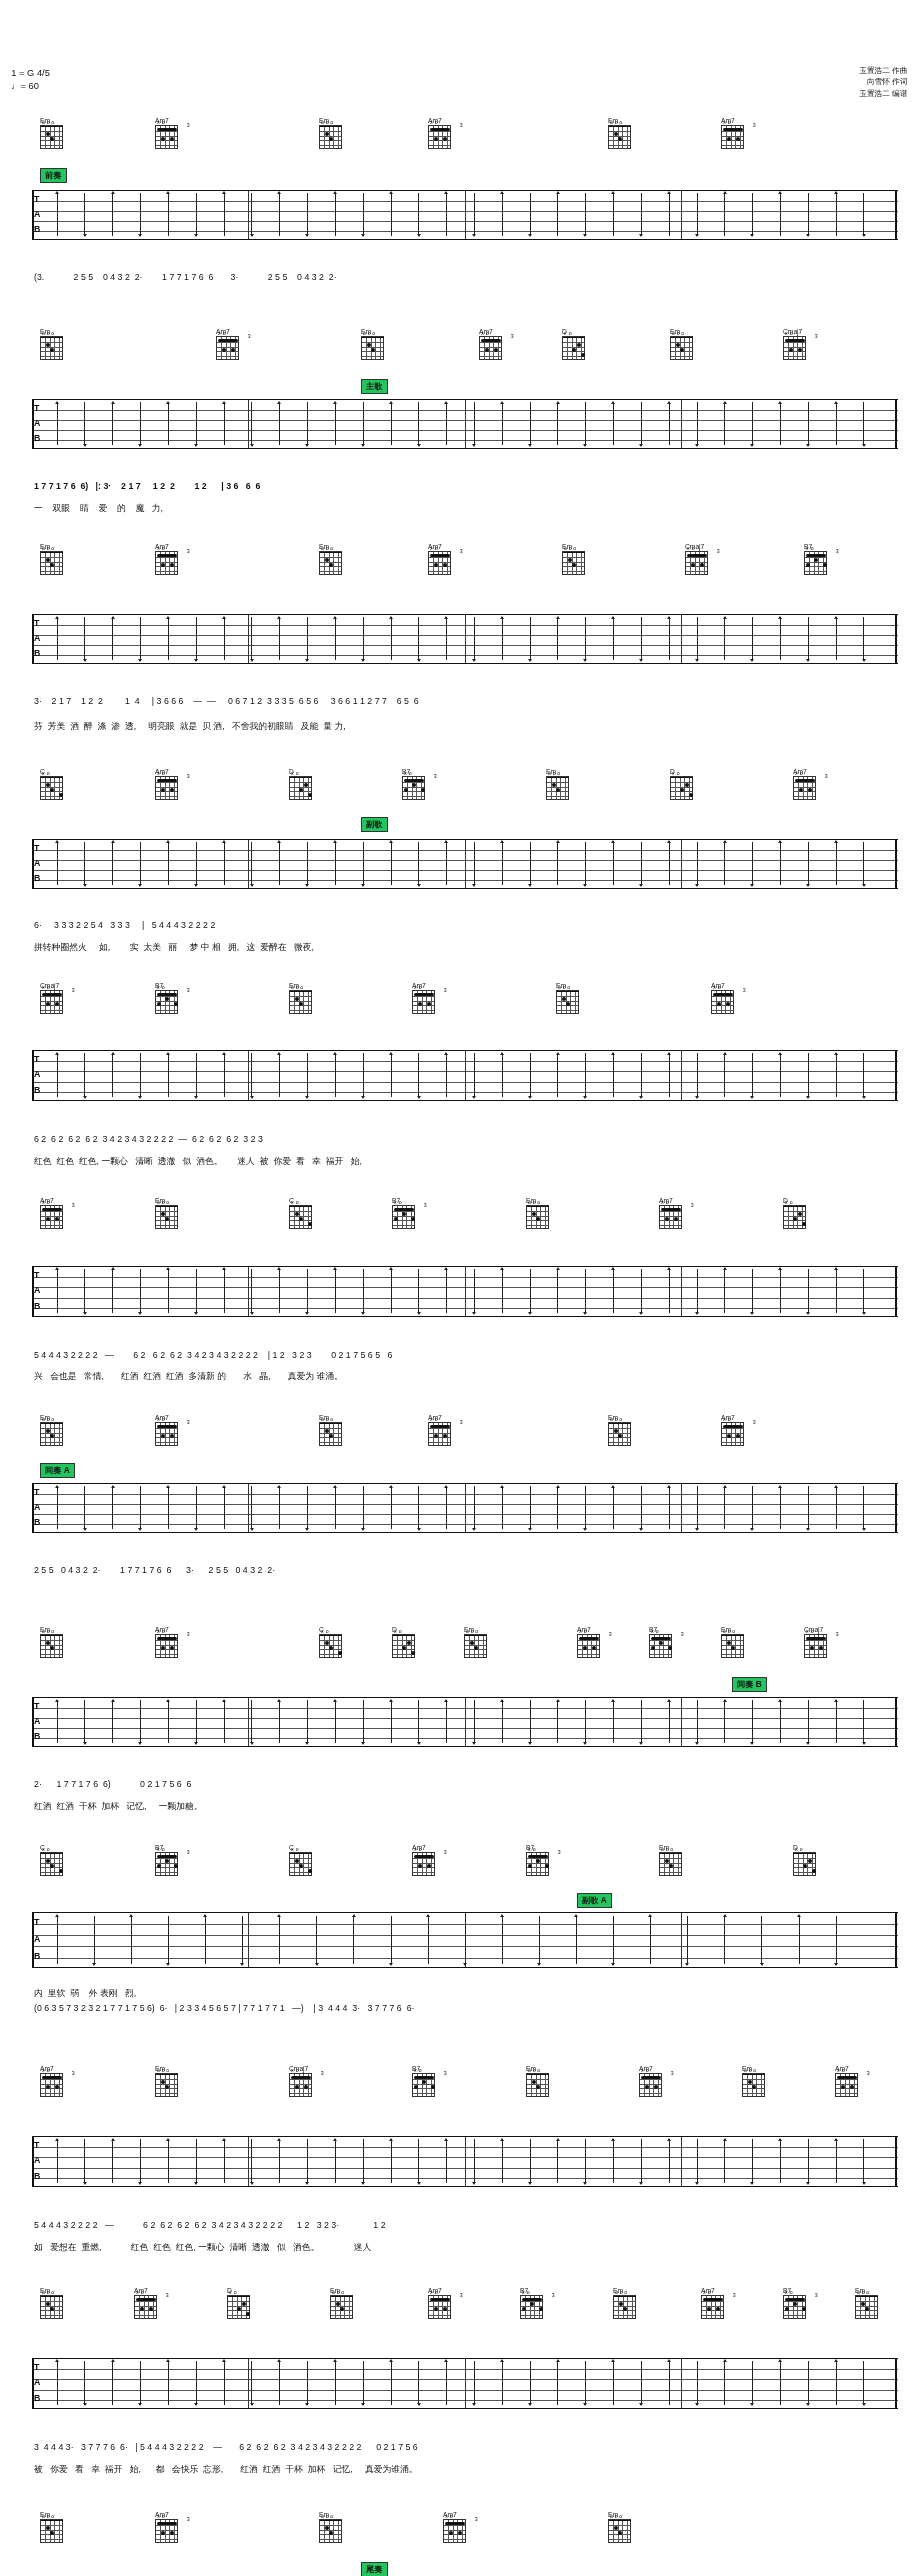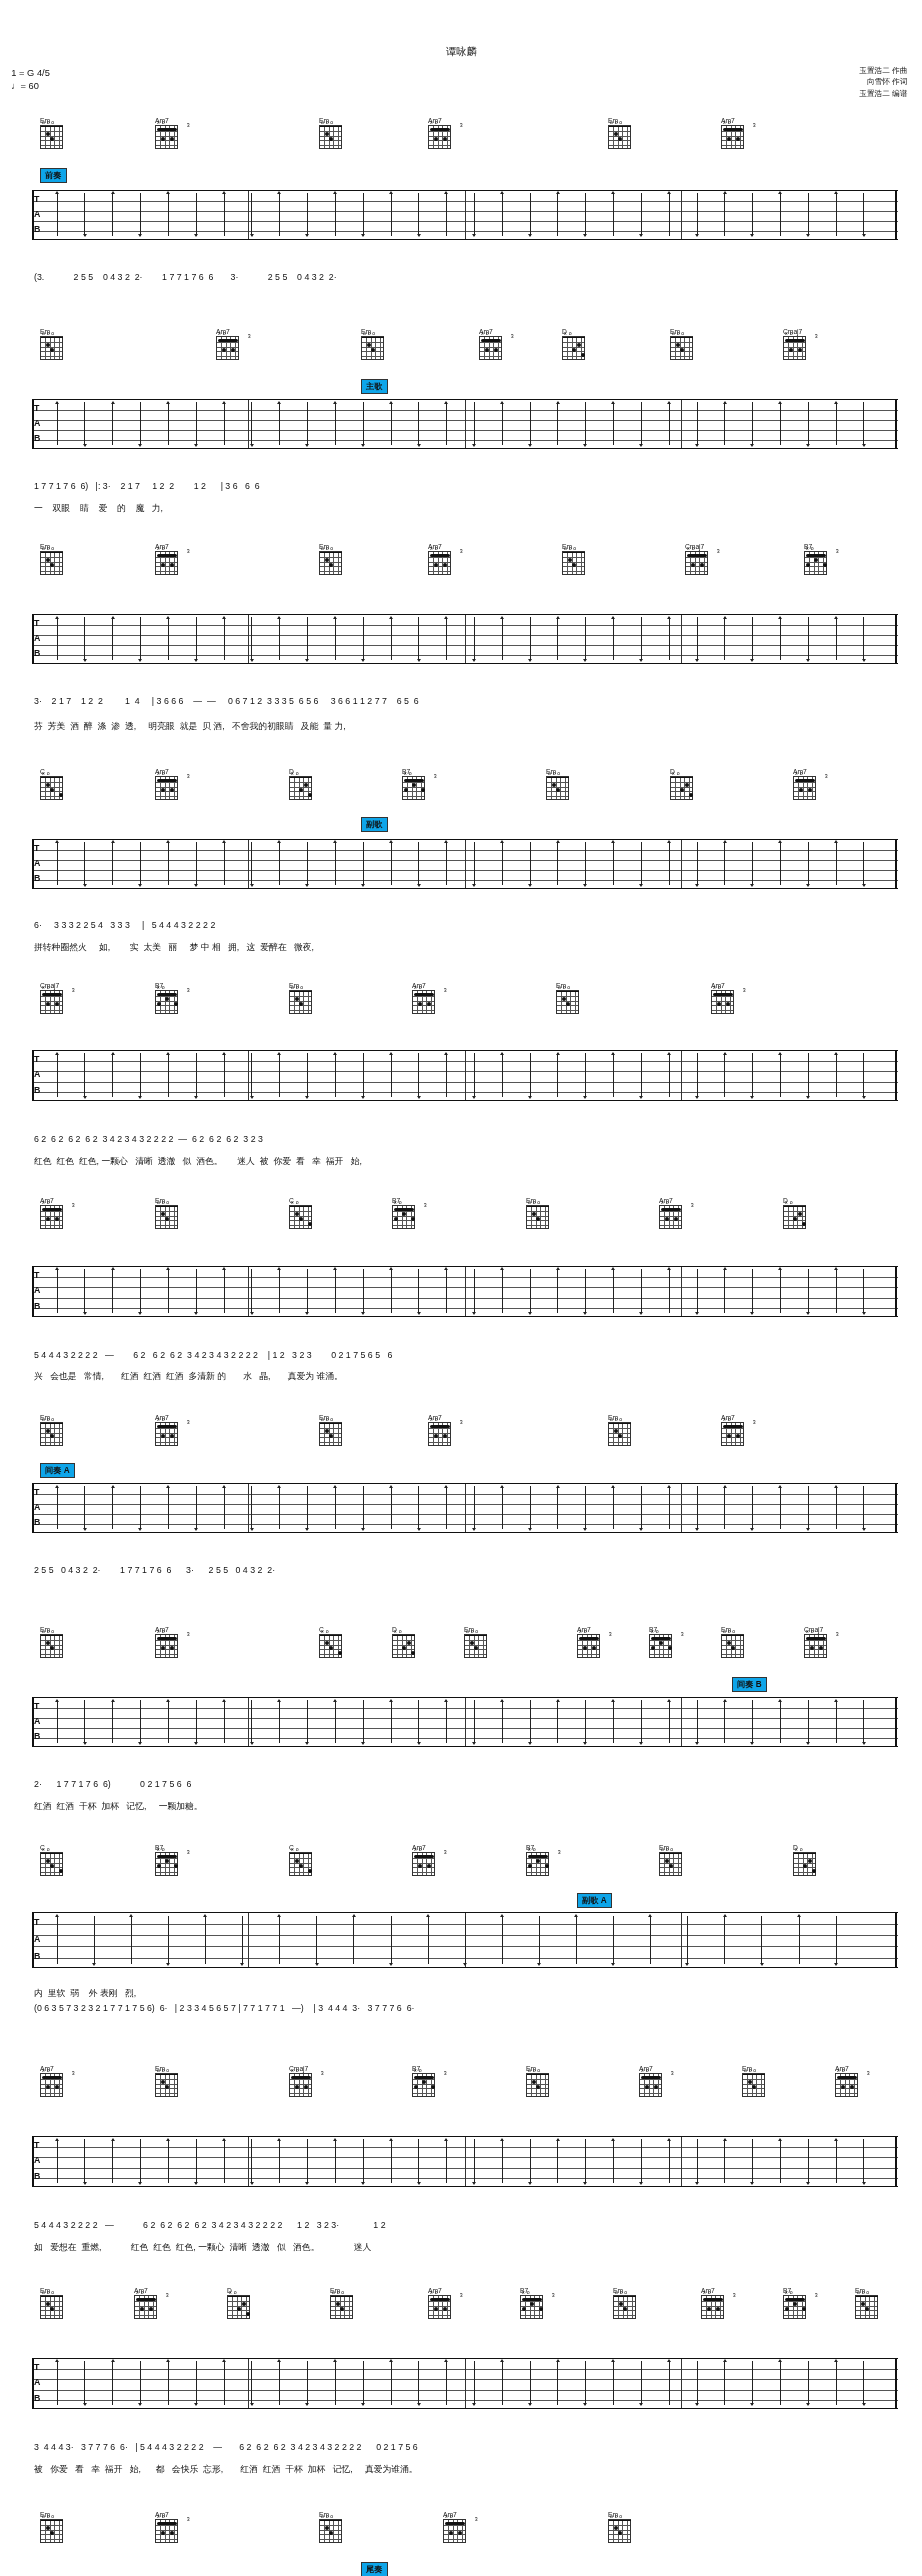--- a/index.html
+++ b/index.html
@@ -32,28 +32,27 @@
   .chord .cname{font-size:6.7px;text-align:left;margin-bottom:1px;color:#111;line-height:6.2px;}
   .chord .grid{position:relative;width:23px;height:24px;border:0.5px solid #333;box-sizing:border-box;background:#fff;}
   .chord .grid .v{position:absolute;top:0;bottom:0;width:0.5px;background:#555;}
   .chord .grid .h{position:absolute;left:0;right:0;height:0.5px;background:#555;}
   .chord .dot{position:absolute;width:4.1px;height:4.1px;border-radius:50%;background:#111;}
   .chord .nut{position:absolute;left:-0.5px;right:-0.5px;top:-0.5px;height:1.5px;background:#111;}
   .chord .mark{position:absolute;top:-6.2px;font-size:5.2px;line-height:5.2px;}
   .chord .fr{position:absolute;right:-6.7px;top:4.1px;font-size:5.2px;}
   .chord .barre{position:absolute;height:2.6px;border-radius:1.5px;background:#111;}
 
-  .sectlabel{position:absolute;font-size:8.2px;font-weight:700;border:0.5px solid #333;padding:1px 4.1px;background:#0ea5e9;}
+  .sectlabel{position:absolute;font-size:8.2px;font-weight:700;border:0.5px solid #333;padding:1px 4.1px;background:#22c55e;}
 </style>
 </head>
 <body>
 
 <div class="page">
 
-  <div class="subtitle">谭咏麟</div>
   <div class="keyinfo">
     <div>1 = G 4/5</div>
     <div>♩= 60</div>
   </div>
   <div class="credits">
     <div>玉置浩二 作曲</div>
     <div>向雪怀 作词</div>
     <div>玉置浩二 编谱</div>
   </div>
 
@@ -452,21 +451,21 @@
     <div class="stem" style="left:752px;top:402px;height:43px;"></div>
     <div class="arrowdn" style="left:750px;top:444px;"></div>
     <div class="stem" style="left:780px;top:402px;height:43px;"></div>
     <div class="arrowup" style="left:778px;top:401px;"></div>
     <div class="stem" style="left:808px;top:402px;height:43px;"></div>
     <div class="arrowdn" style="left:806px;top:444px;"></div>
     <div class="stem" style="left:836px;top:402px;height:43px;"></div>
     <div class="arrowup" style="left:834px;top:401px;"></div>
     <div class="stem" style="left:863px;top:402px;height:43px;"></div>
     <div class="arrowdn" style="left:862px;top:444px;"></div>
-    <div class="nums" style="left: 34px; top: 481px; font-size: 8.8px;">1 7 7 1 7 6  6)   |: 3·    2 1 7     1 2  2        1 2      | 3 6   6  6</div>
+    <div class="nums" style="left: 34px; top: 481px; font-size: 8.8px; font-weight: bold;">1 7 7 1 7 6  6)   |: 3·    2 1 7     1 2  2        1 2      | 3 6   6  6</div>
     <div class="lyr" style="left: 34px; top: 503px; font-size: 8.8px;">一    双眼    睛    爱    的    魔   力,</div>
     <div class="sectlabel" style="left:361px;top:379px;">主歌</div>
     <div class="chord" style="left:40px;top:544px;">
       <div class="cname">Em</div>
       <div class="grid">
         <div class="v" style="left:4.4px;"></div>
         <div class="v" style="left:8.9px;"></div>
         <div class="v" style="left:13.3px;"></div>
         <div class="v" style="left:17.7px;"></div>
         <div class="h" style="top:4.7px;"></div>

